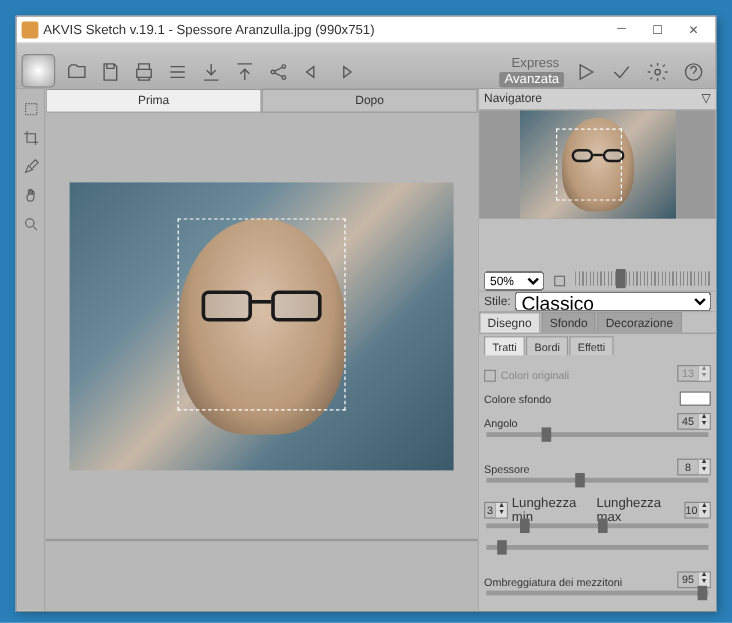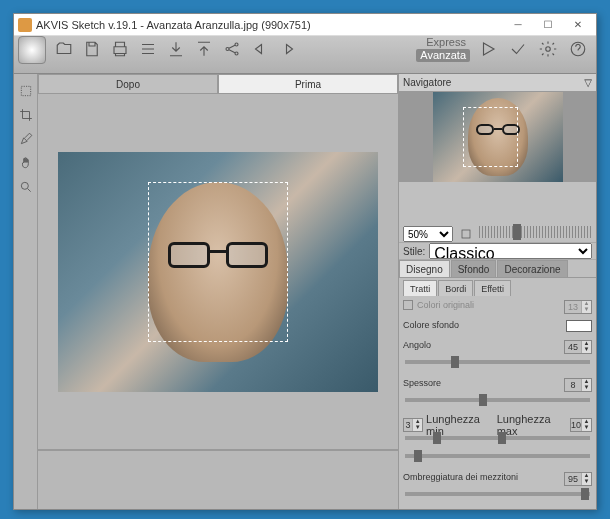--- a/index.html
+++ b/index.html
@@ -3,21 +3,21 @@
 <meta charset="utf-8">
 <style>
   * { box-sizing: border-box; margin: 0; padding: 0; font-family: Arial, sans-serif; }
   body { background: #2a7fb8; width: 610px; height: 519px; overflow: hidden; position: relative; }
   .window { position: absolute; left: 13px; top: 13px; width: 584px; height: 497px; background: #fff; border: 1px solid #888; box-shadow: 2px 2px 8px rgba(0,0,0,0.3); }
   .titlebar { height: 22px; background: #fff; display: flex; align-items: center; padding: 0 4px; border-bottom: 1px solid #ddd; }
   .titlebar-icon { width: 14px; height: 14px; background: #d94; border-radius: 2px; margin-right: 4px; }
   .titlebar-text { font-size: 11px; color: #333; flex: 1; }
   .titlebar-controls { display: flex; gap: 2px; }
   .tc-btn { width: 28px; height: 18px; display: flex; align-items: center; justify-content: center; font-size: 10px; color: #555; cursor: pointer; }
-  .toolbar { height: 38px; background: linear-gradient(#c8c8c8,#b0b0b0); border-bottom: 1px solid #888; display: flex; align-items: flex-start; padding: 0 4px; }
+  .toolbar { height: 38px; background: linear-gradient(#c8c8c8,#b0b0b0); border-bottom: 1px solid #888; display: flex; align-items: flex-end; padding: 0 4px; }
   .tool-btn { width: 26px; height: 26px; display: flex; align-items: center; justify-content: center; color: #555; margin: 0 1px; cursor: pointer; border-radius: 3px; }
   .tool-btn svg { width: 18px; height: 18px; fill: none; stroke: #555; stroke-width: 1.5; }
   .main-icon { width: 28px; height: 28px; background: radial-gradient(#fff,#aaa); border-radius: 4px; margin-right: 4px; border:1px solid #888;}
   .mode-tabs { margin-left: auto; text-align: right; padding-right: 4px; }
   .mode-tabs div { font-size: 11px; color: #666; line-height: 13px; cursor: pointer; padding: 0 4px; }
   .mode-tabs .active { color: #fff; background: #888; border-radius: 2px; }
   .right-controls { display: flex; align-items: center; gap: 2px; }
   .body-area { display: flex; height: calc(100% - 60px); }
   .left-tools { width: 24px; background: #b8b8b8; border-right: 1px solid #999; padding-top: 4px; }
   .lt-btn { width: 22px; height: 22px; margin: 2px auto; display: flex; align-items: center; justify-content: center; cursor: pointer; border-radius: 3px; }
@@ -46,21 +46,21 @@
   .zoom-thumb { position: absolute; left: 30%; top: -2px; width: 8px; height: 16px; background: #666; }
   .style-row { height: 20px; display: flex; align-items: center; padding: 0 4px; gap: 4px; border-bottom: 1px solid #aaa; }
   .style-select { flex: 1; font-size: 16px; height: 16px; }
   .tab-row { height: 18px; display: flex; border-bottom: 1px solid #999; }
   .ptab { padding: 0 6px; line-height: 18px; border: 1px solid #999; border-bottom: none; margin-right: 1px; cursor: pointer; background: #a3a3a3; }
   .ptab.active { background: #e0e0e0; }
   .sub-tab-row { height: 18px; display: flex; padding: 2px 4px 0; }
   .stab { padding: 0 6px; line-height: 16px; border: 1px solid #999; border-bottom: none; margin-right: 1px; cursor: pointer; background: #c8c8c8; font-size: 9px; }
   .stab.active { background: #e8e8e8; }
   .param-area { padding: 4px; }
-  .param-row { display: flex; align-items: flex-start; height: 18px; margin-bottom: 2px; }
+  .param-row { display: flex; align-items: flex-end; height: 18px; margin-bottom: 2px; }
   .param-label { flex: 1; font-size: 9px; }
   .swatch { width: 26px; height: 12px; border: 1px solid #666; }
   .sw-black { background: #000; }
   .sw-white { background: #fff; }
   .spinner { width: 28px; height: 14px; font-size: 9px; text-align: center; border: 1px solid #888; display: flex; }
   .spinner span { flex: 1; line-height: 12px; }
   .spinner-btns { width: 10px; display: flex; flex-direction: column; }
   .sb { height: 6px; background: #ddd; border-left: 1px solid #aaa; font-size: 6px; line-height: 5px; text-align: center; cursor: pointer; }
   .slider-row { height: 14px; margin-bottom: 4px; }
   .slider { height: 4px; background: #999; position: relative; margin: 0 2px; }
@@ -71,21 +71,21 @@
   .range-row .spinner { width: 22px; }
   .range-label { font-size: 11px; }
 </style>
 </head>
 <body>
 
 <div class="window">
 
   <div class="titlebar">
     <div class="titlebar-icon"></div>
-    <div class="titlebar-text">AKVIS Sketch v.19.1 - Avanzata Aranzulla.jpg (990x751)</div>
+    <div class="titlebar-text">AKVIS Sketch v.19.1 - Spessore Aranzulla.jpg (990x751)</div>
     <div class="titlebar-controls">
       <div class="tc-btn">─</div>
       <div class="tc-btn">☐</div>
       <div class="tc-btn">✕</div>
     </div>
   </div>
 
   <div class="toolbar">
     <div class="main-icon"></div>
     <div class="tool-btn">
@@ -191,22 +191,22 @@
       <div class="lt-btn">
           <svg viewBox="0 0 24 24">
             <circle cx="10" cy="10" r="6"></circle>
             <path d="M15 15l5 5"></path>
           </svg>
         </div>
     </div>
 
     <div class="center">
       <div class="view-tabs">
+        <div class="view-tab active">Prima</div>
         <div class="view-tab">Dopo</div>
-        <div class="view-tab active">Prima</div>
       </div>
       <div class="canvas">
         <div class="photo">
           <div class="face">
             <div class="glasses">
               <div class="lens l"></div>
                 <div class="lens r"></div>
                 <div class="bridge"></div>
             </div>
           </div>

